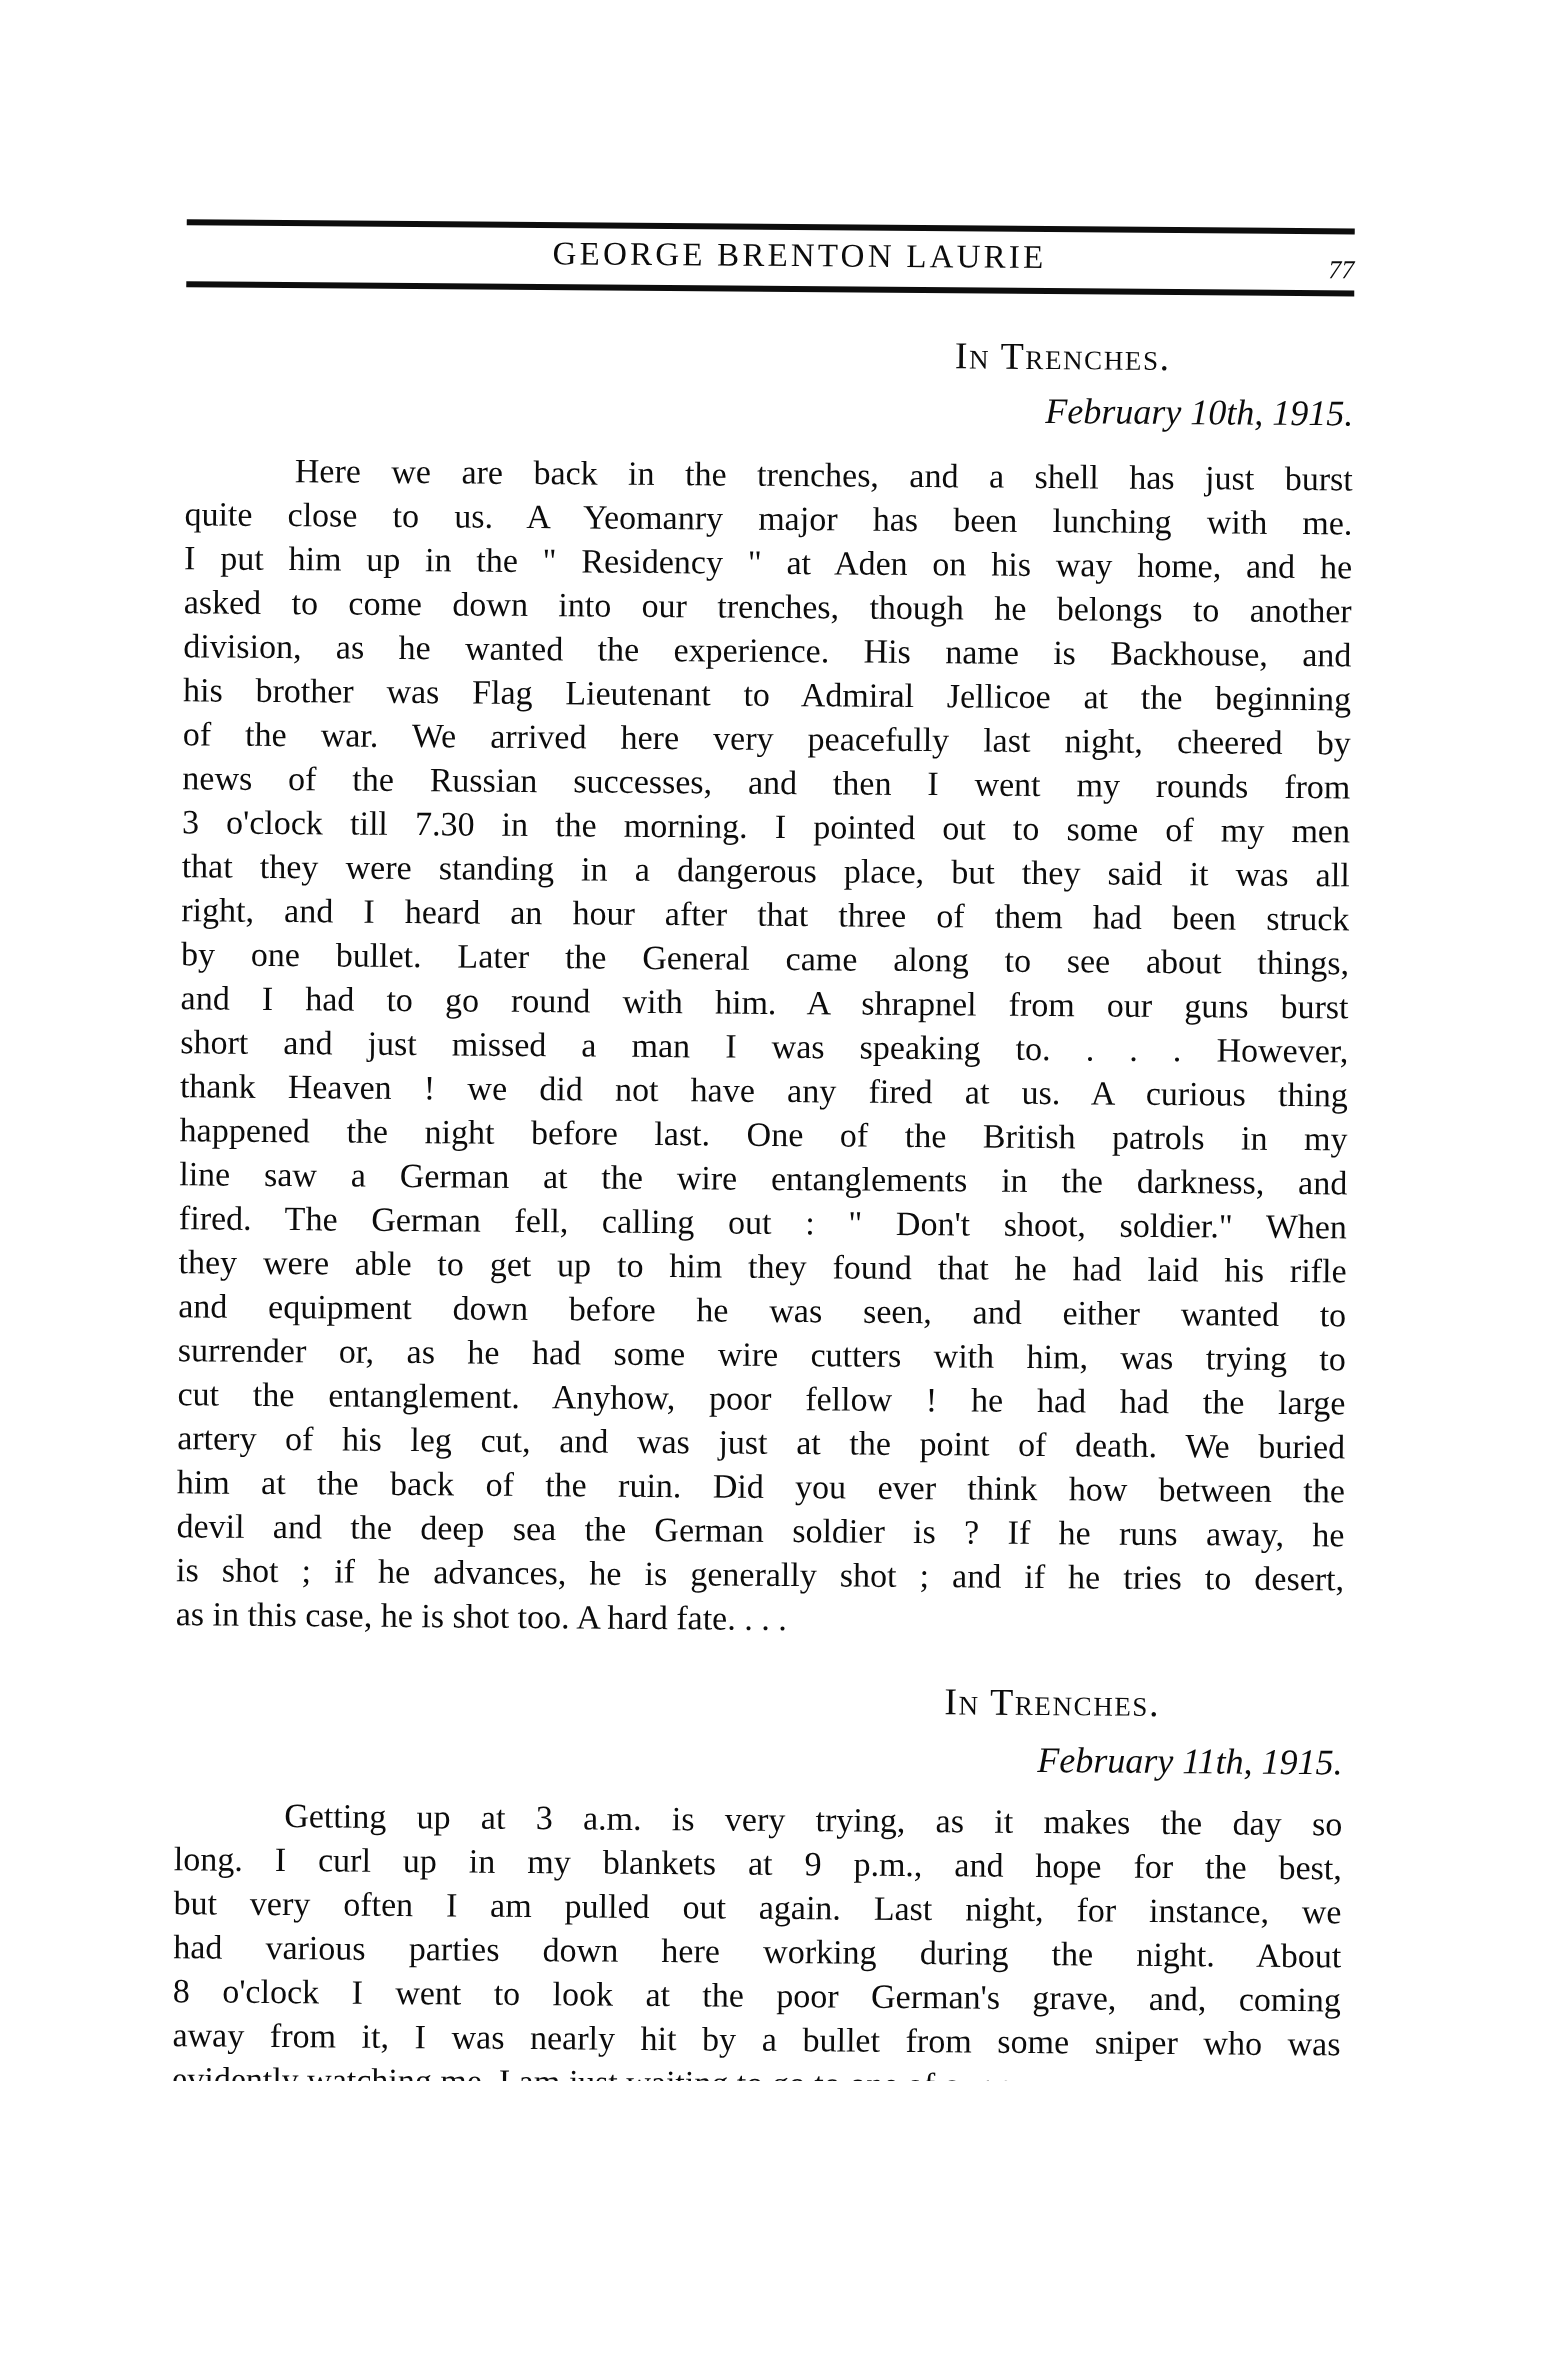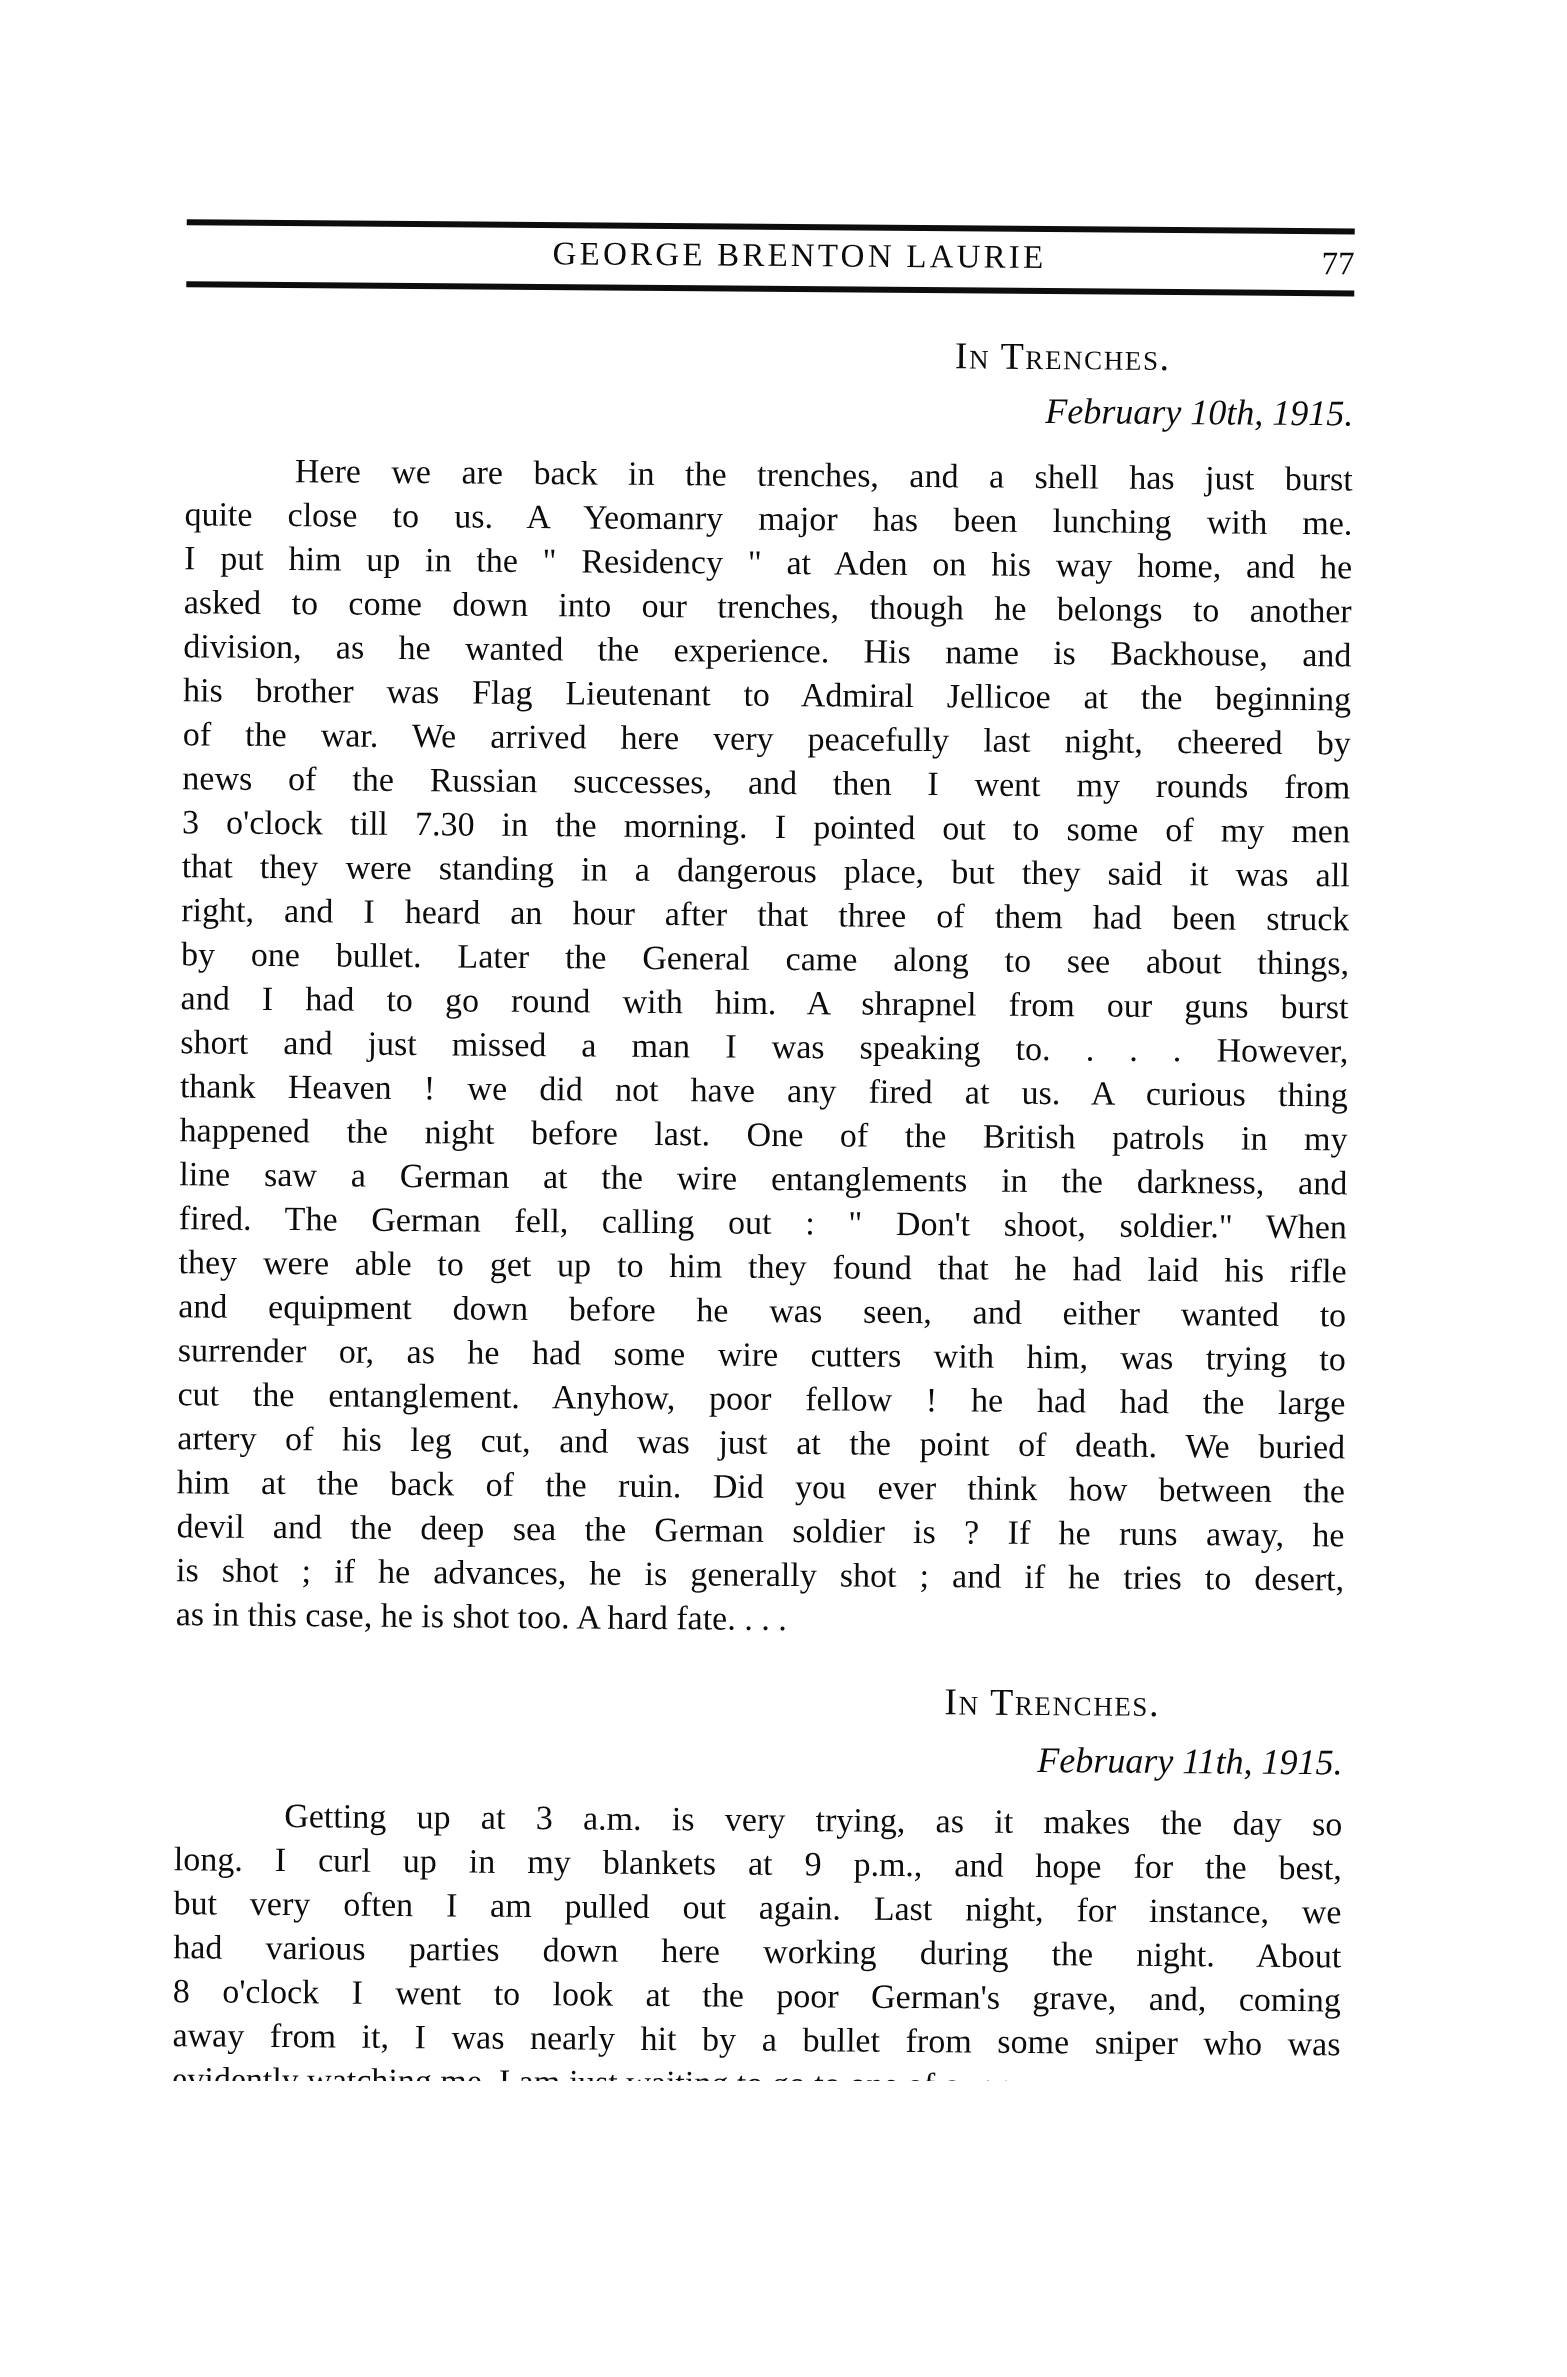--- a/index.html
+++ b/index.html
@@ -43,22 +43,23 @@
     display: block;
     text-align: center;
     padding-left: 58px;           
     font-size: 33px;
     letter-spacing: 3.2px;
     white-space: nowrap;
   }
   .page-number {
     position: absolute;
     right: 0;
-    top: 4px;
-    font-size: 33px;
+    top: 14px;
+    font-size: 26px;
+    font-style: italic;
   }
   .entry-heading {
     position: absolute;
     left: 182px;
     width: 1168px;
     text-align: right;
     padding-right: 183px;
     box-sizing: border-box;
     font-variant: small-caps;
     font-size: 38px;

